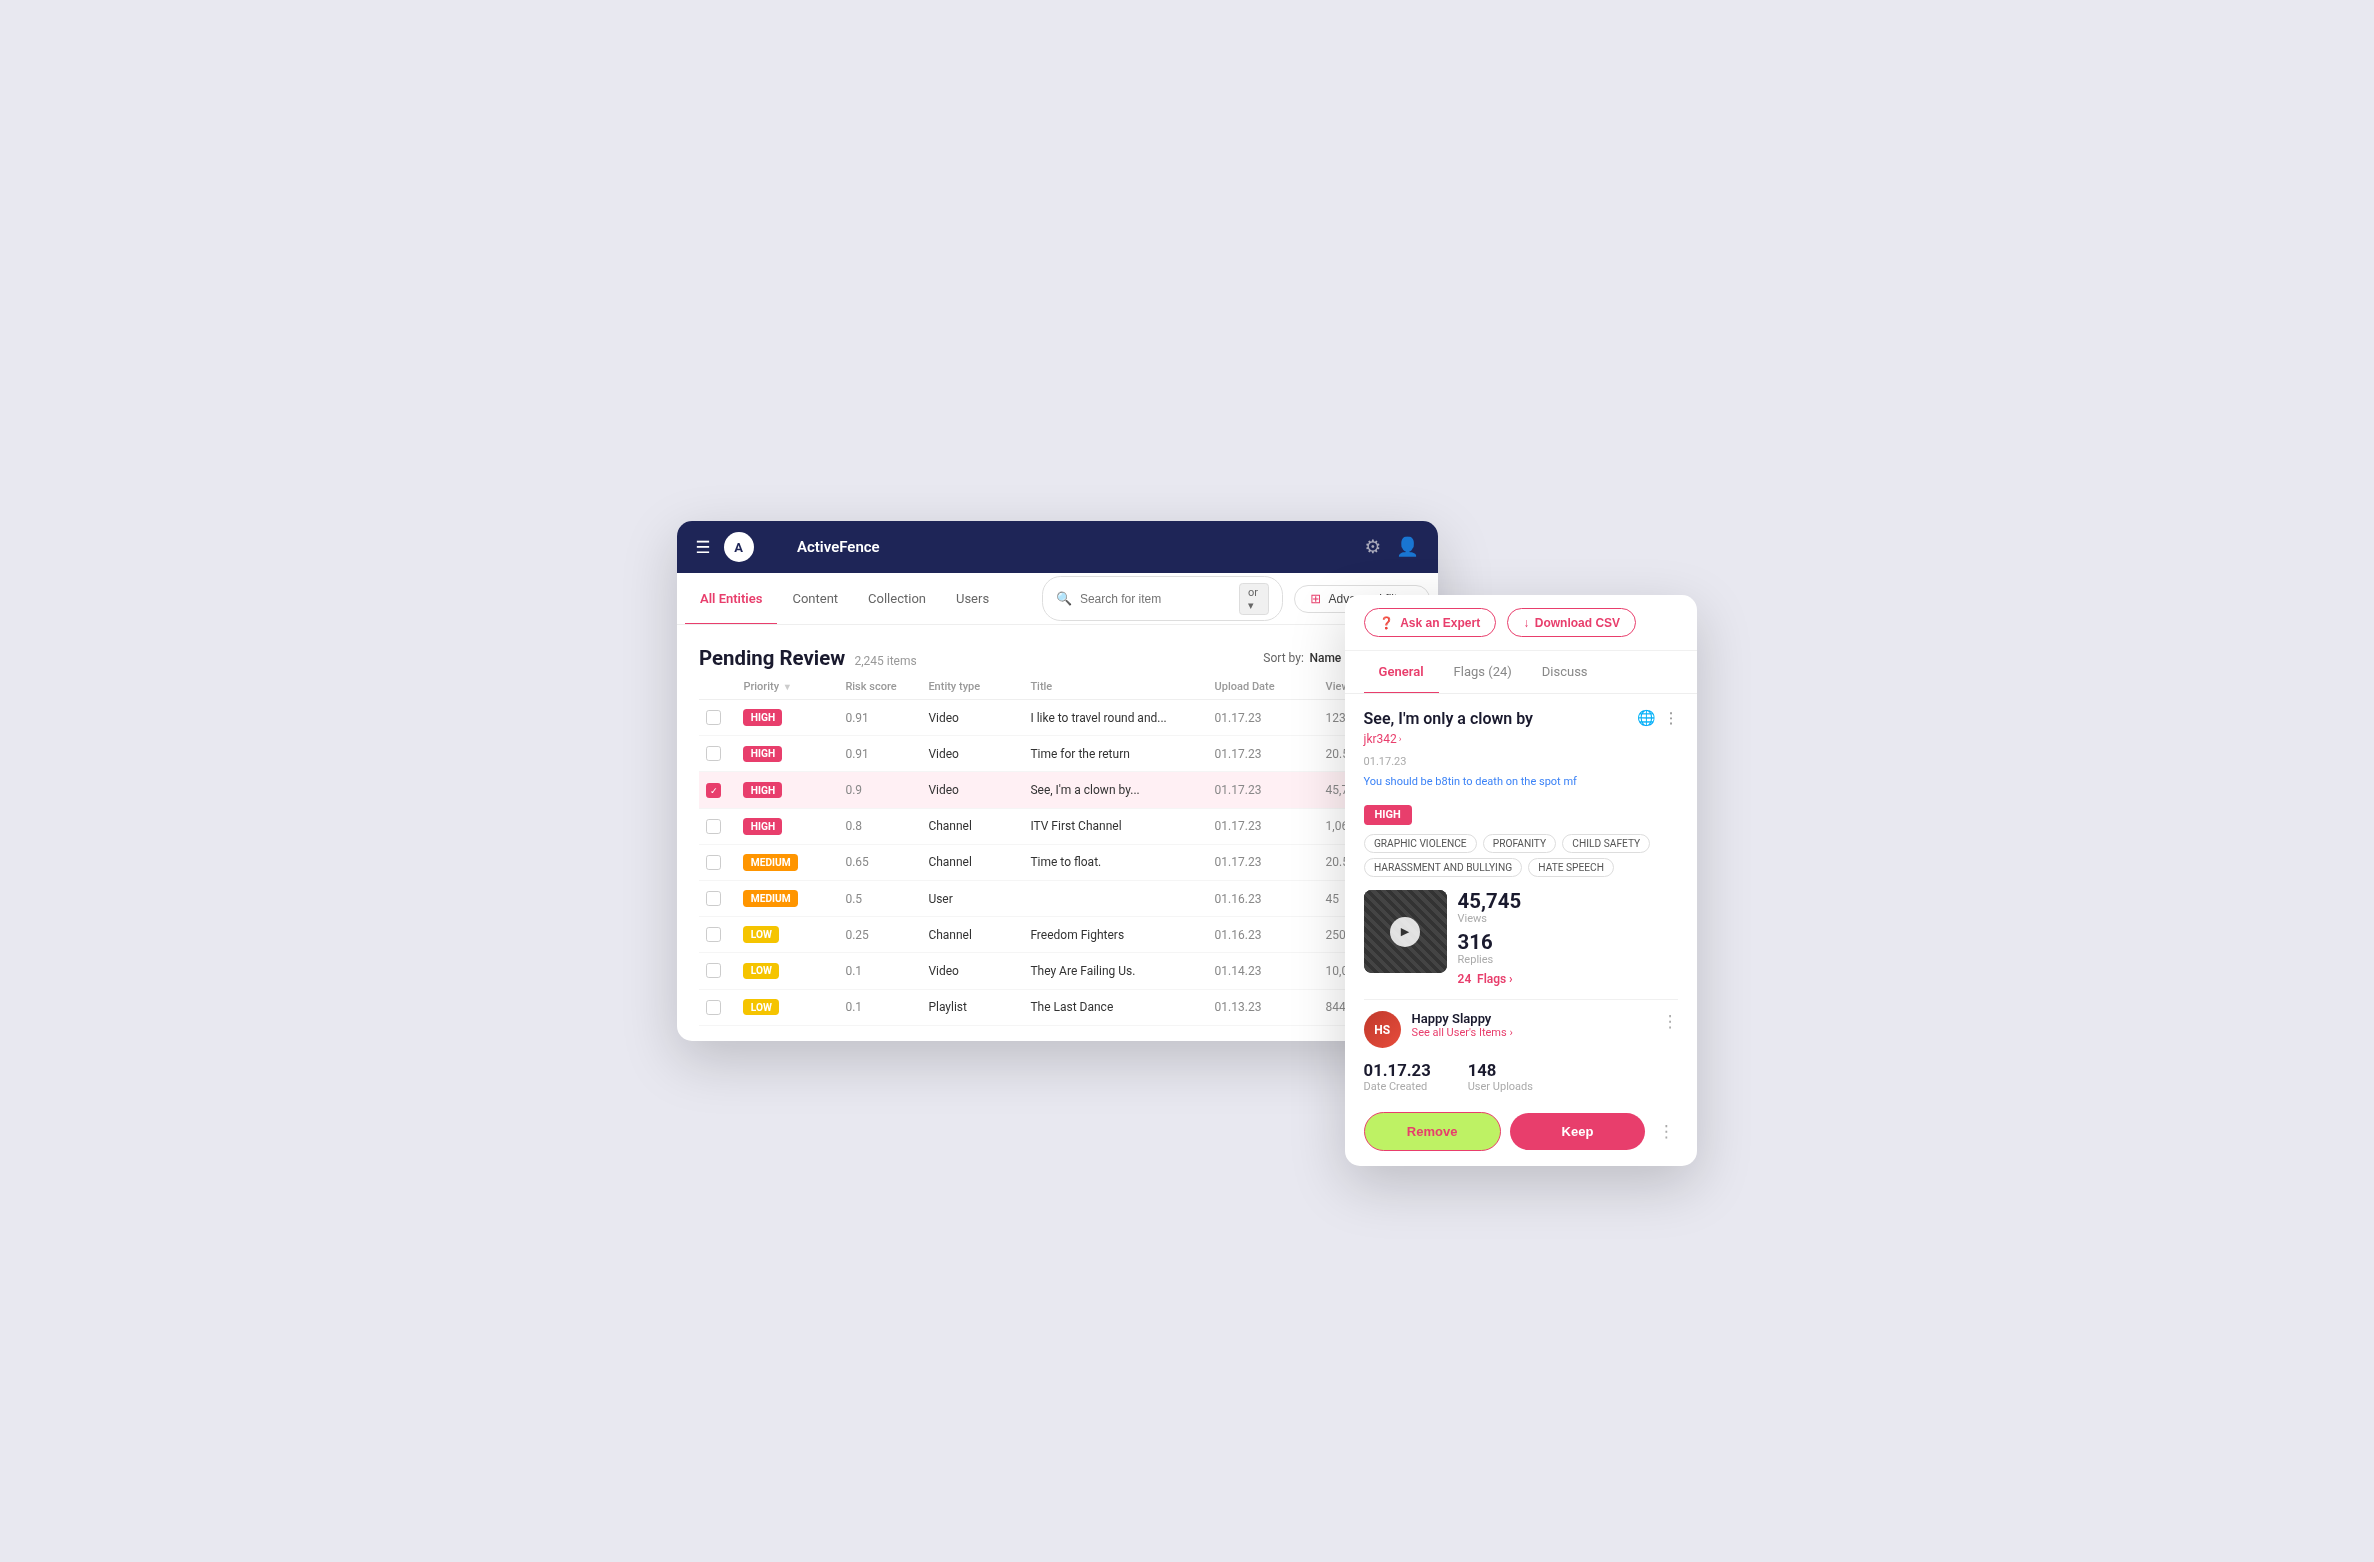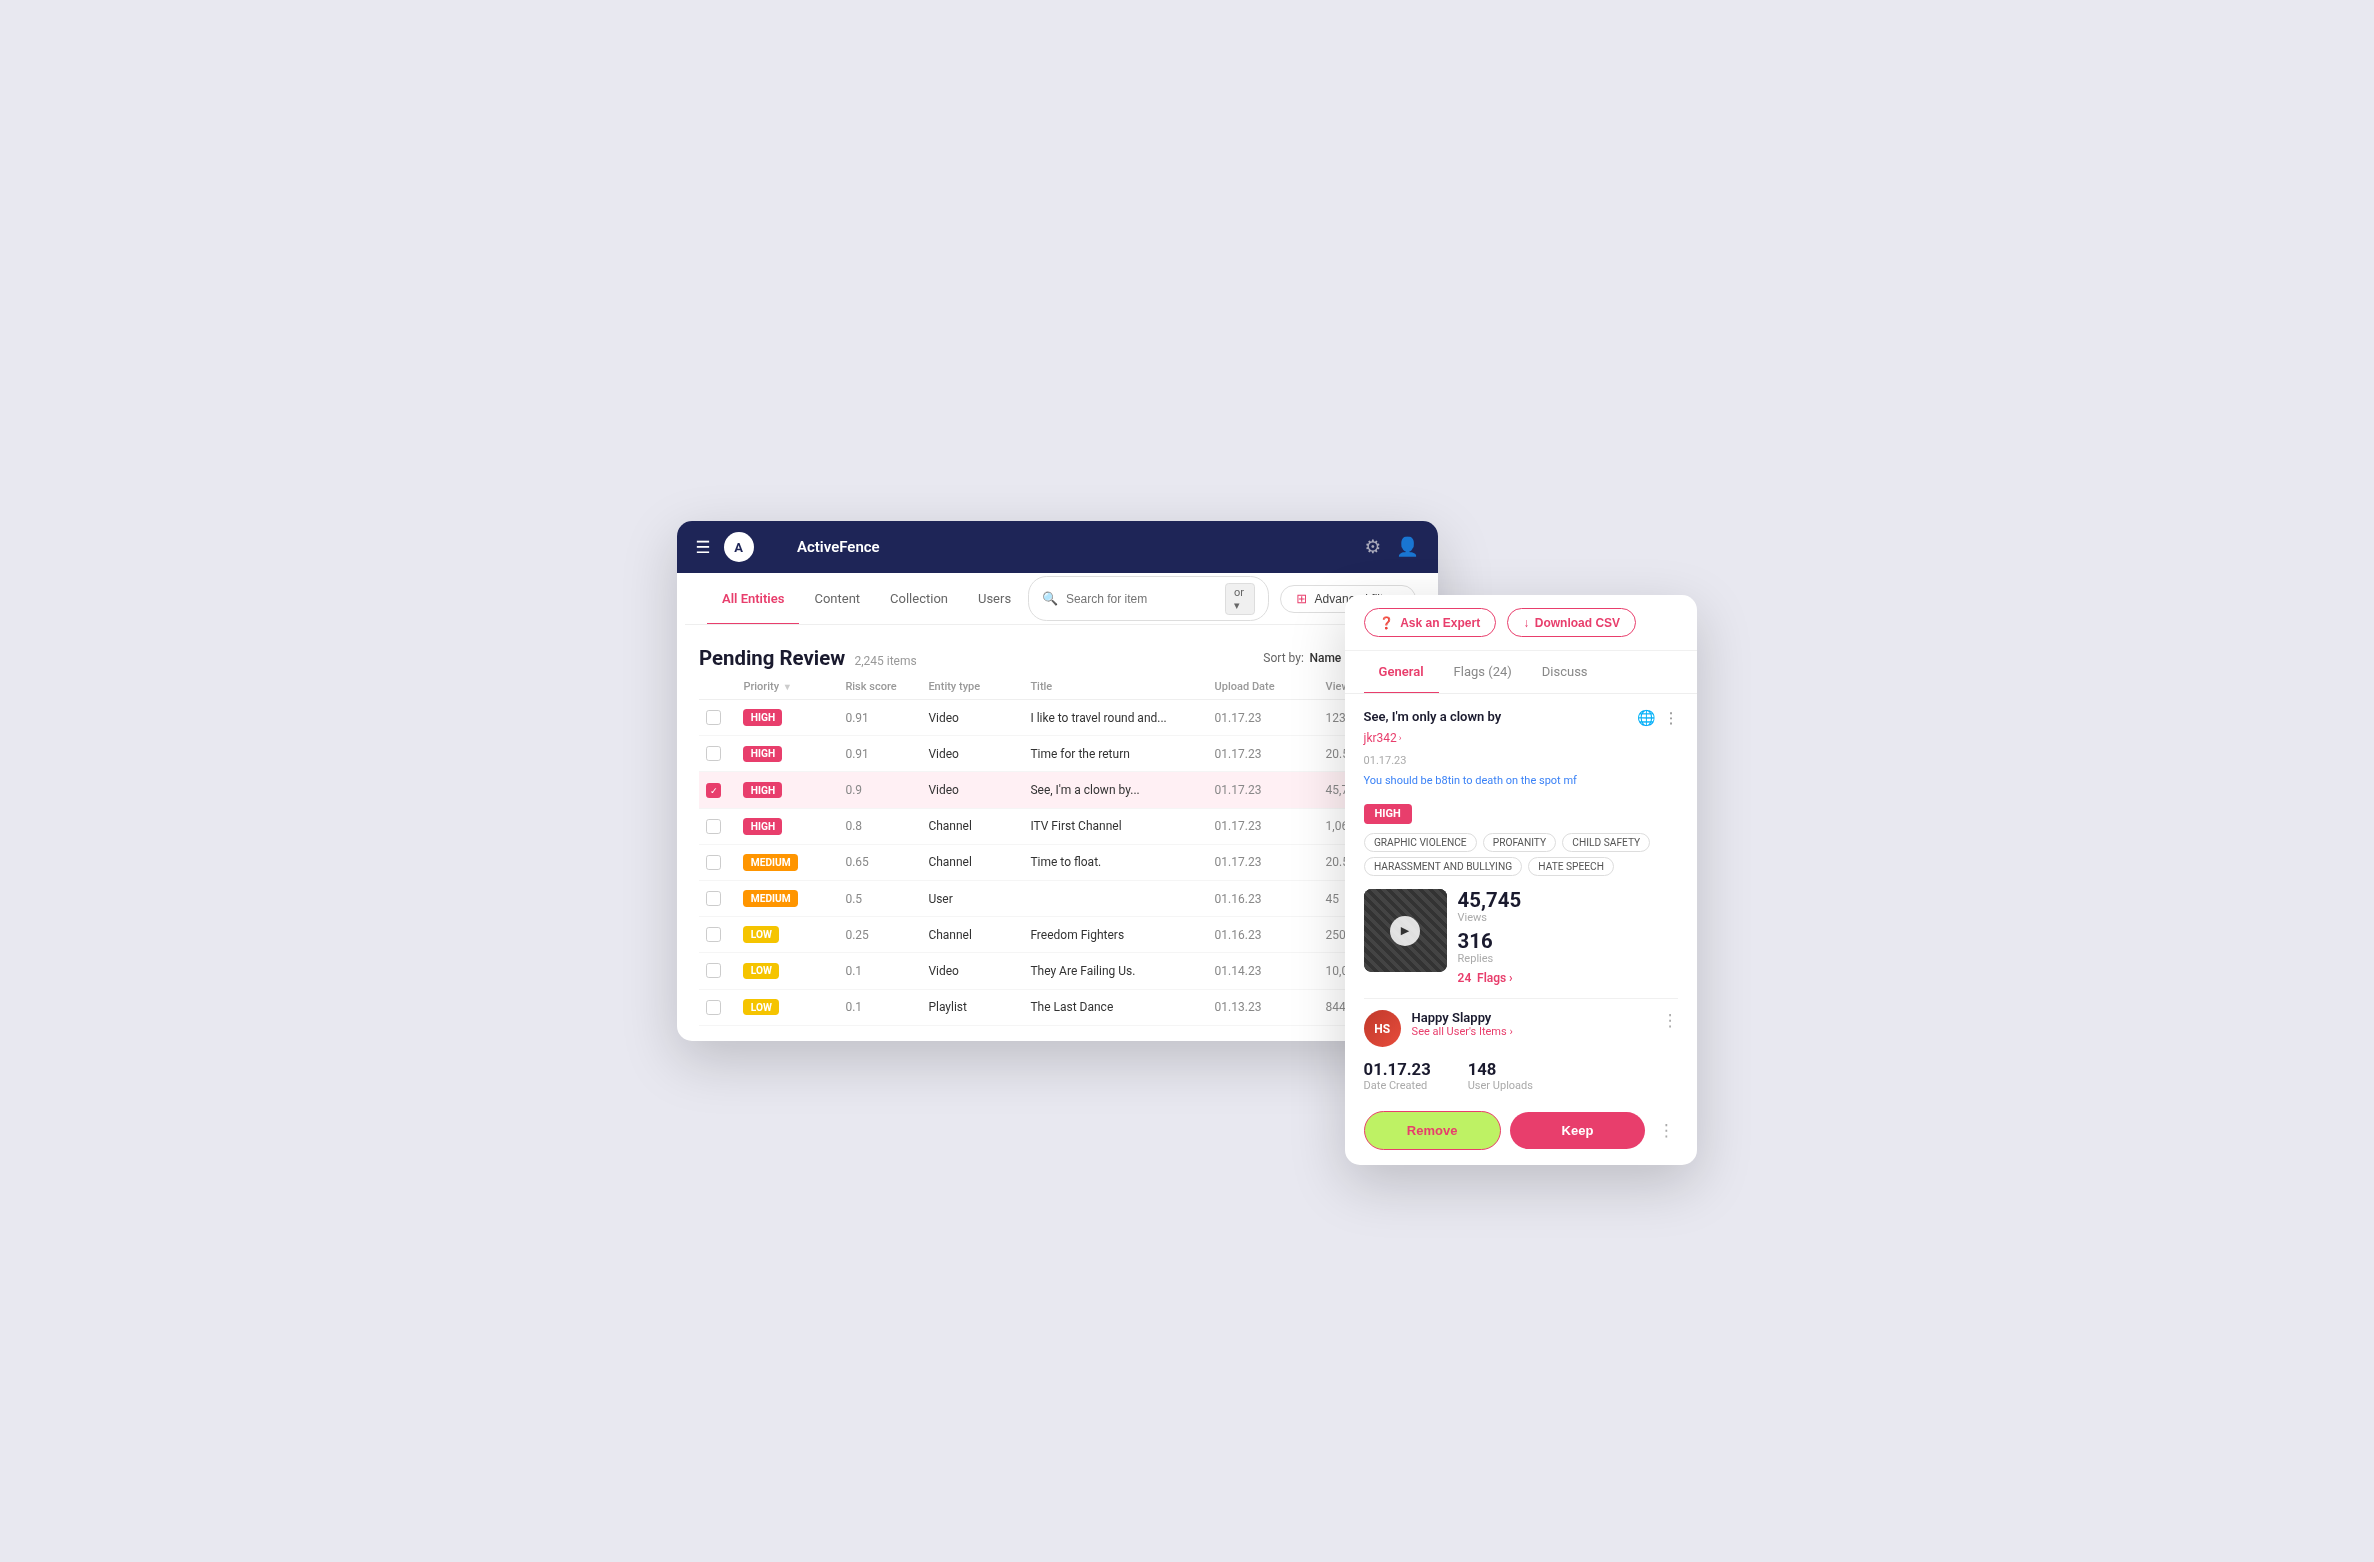--- a/index.html
+++ b/index.html
@@ -76,26 +76,25 @@
     }
     .navbar-icon {
       color: #aab;
       font-size: 18.6px;
       cursor: pointer;
     }
 
     
     .entity-tabs {
       background: #fff;
-      padding: 0 22px;
+      padding: 0 8px;
       border-bottom: 0.9px solid #eee;
       display: flex;
       justify-content: space-between;
       height: 52px;
-      margin-left: 8px;
     }
     .tabs-list {
       display: flex;
       gap: 0;
       height: 100%;
     }
     .tab-item {
       padding: 0 15px;
       height: 100%;
       display: flex;
@@ -312,21 +311,21 @@
       padding: 15px 18.6px;
     }
 
     .item-title-row {
       display: flex;
       align-items: flex-start;
       justify-content: space-between;
       margin-bottom: 3.7px;
     }
     .item-title {
-      font-size: 13px;
+      font-size: 16px;
       font-weight: 600;
       color: #1a1a2e;
     }
     .item-author {
       font-size: 12px;
       color: #e83e6c;
       cursor: pointer;
       display: flex;
       align-items: center;
       gap: 1.9px;

